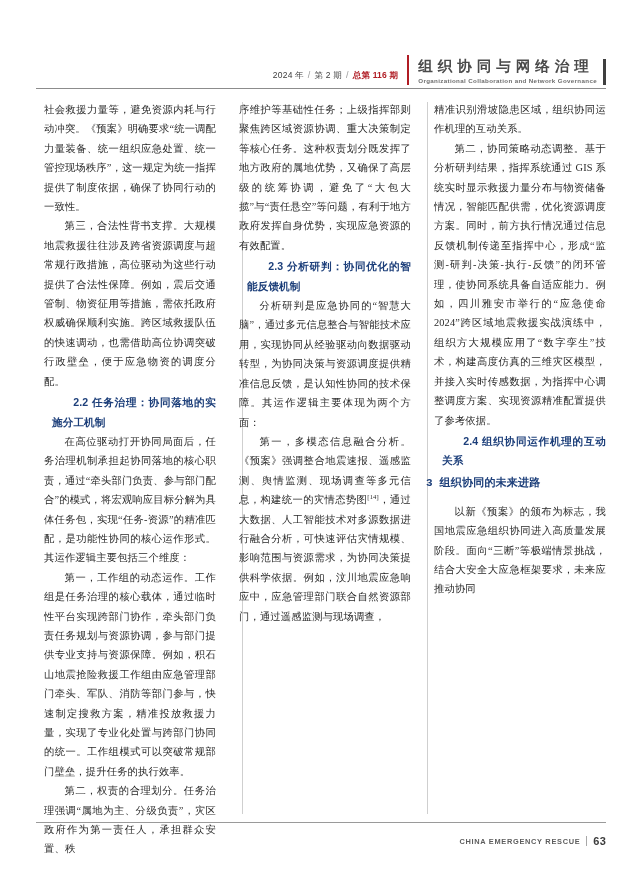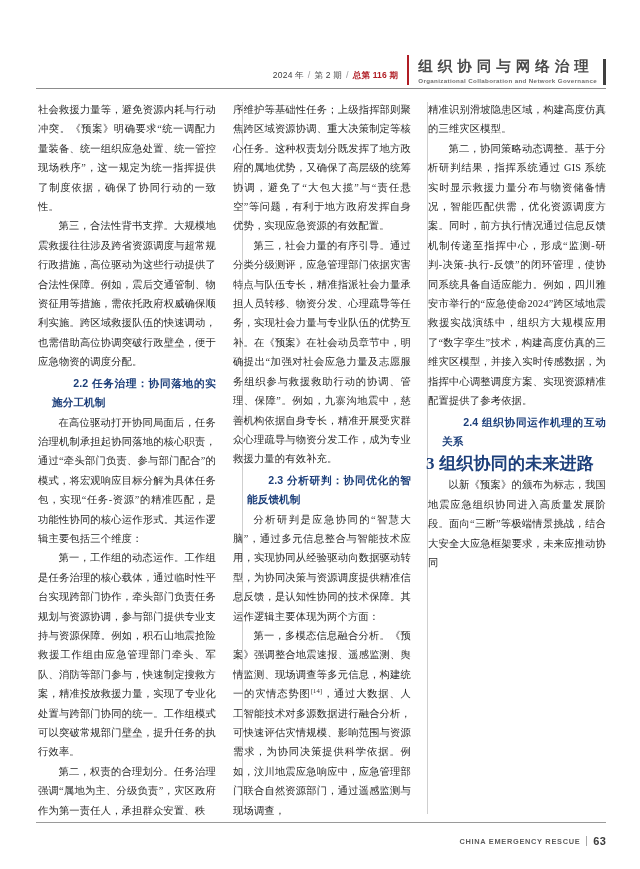--- a/index.html
+++ b/index.html
@@ -115,21 +115,21 @@
     top: 2px;
     width: 1px;
     background: #cfcfcf;
     height: 712px;
   }
   .colrule.r1 { left: 206px; }
   .colrule.r2 { left: 391px; }
 
   
   p.body {
-    margin: 0 0 0 2px;
+    margin: 0 0 0 8px;
     font-size: 10.3px;
     line-height: 19.4px;
     color: #2a2a2a;
     text-align: justify;
     text-justify: inter-ideograph;
     letter-spacing: 0.15px;
   }
   p.body.indent { text-indent: 2em; }
 
   h3.sec {
@@ -137,23 +137,23 @@
     font-family: "Liberation Sans", sans-serif;
     font-size: 10.6px;
     font-weight: bold;
     line-height: 19.4px;
     color: #1d3f7a;
     text-indent: 2em;
     letter-spacing: 0.1px;
     text-align: justify;
   }
   h2.sec-main {
-    margin: 2px 0 1px 0;
-    font-family: Liberation Serif, serif;
-    font-size: 17px;
+    margin: 2px 0 8px 0;
+    font-family: Liberation Mono, monospace;
+    font-size: 11px;
     font-weight: bold;
     line-height: 21px;
     color: #1d3f7a;
     letter-spacing: 0.2px;
   }
   sup.ref {
     font-size: 6.6px;
     vertical-align: super;
     line-height: 0;
   }
@@ -224,27 +224,26 @@
     <div class="col" id="col-left">
         <p class="body">社会救援力量等，避免资源内耗与行动冲突。《预案》明确要求“统一调配力量装备、统一组织应急处置、统一管控现场秩序”，这一规定为统一指挥提供了制度依据，确保了协同行动的一致性。</p>
         <p class="body indent">第三，合法性背书支撑。大规模地震救援往往涉及跨省资源调度与超常规行政措施，高位驱动为这些行动提供了合法性保障。例如，震后交通管制、物资征用等措施，需依托政府权威确保顺利实施。跨区域救援队伍的快速调动，也需借助高位协调突破行政壁垒，便于应急物资的调度分配。</p>
         <h3 class="sec">2.2 任务治理：协同落地的实施分工机制</h3>
         <p class="body indent">在高位驱动打开协同局面后，任务治理机制承担起协同落地的核心职责，通过“牵头部门负责、参与部门配合”的模式，将宏观响应目标分解为具体任务包，实现“任务‑资源”的精准匹配，是功能性协同的核心运作形式。其运作逻辑主要包括三个维度：</p>
         <p class="body indent">第一，工作组的动态运作。工作组是任务治理的核心载体，通过临时性平台实现跨部门协作，牵头部门负责任务规划与资源协调，参与部门提供专业支持与资源保障。例如，积石山地震抢险救援工作组由应急管理部门牵头、军队、消防等部门参与，快速制定搜救方案，精准投放救援力量，实现了专业化处置与跨部门协同的统一。工作组模式可以突破常规部门壁垒，提升任务的执行效率。</p>
         <p class="body indent">第二，权责的合理划分。任务治理强调“属地为主、分级负责”，灾区政府作为第一责任人，承担群众安置、秩</p>
       </div>
     <div class="col" id="col-middle">
         <p class="body">序维护等基础性任务；上级指挥部则聚焦跨区域资源协调、重大决策制定等核心任务。这种权责划分既发挥了地方政府的属地优势，又确保了高层级的统筹协调，避免了“大包大揽”与“责任悬空”等问题，有利于地方政府发挥自身优势，实现应急资源的有效配置。</p>
-        <p class="body indent">第三，社会力量的有序引导。通过分类分级测评，应急管理部门依据灾害特点与队伍专长，精准指派社会力量承担人员转移、物资分发、心理疏导等任务，实现社会力量与专业队伍的优势互补。在《预案》在社会动员章节中，明确提出“加强对社会应急力量及志愿服务组织参与救援救助行动的协调、管理、保障”。例如，九寨沟地震中，慈善机构依据自身专长，精准开展受灾群众心理疏导与物资分发工作，成为专业救援力量的有效补充。</p>
         <h3 class="sec">2.3 分析研判：协同优化的智能反馈机制</h3>
         <p class="body indent">分析研判是应急协同的“智慧大脑”，通过多元信息整合与智能技术应用，实现协同从经验驱动向数据驱动转型，为协同决策与资源调度提供精准信息反馈，是认知性协同的技术保障。其运作逻辑主要体现为两个方面：</p>
         <p class="body indent">第一，多模态信息融合分析。《预案》强调整合地震速报、遥感监测、舆情监测、现场调查等多元信息，构建统一的灾情态势图<sup class="ref">[14]</sup>，通过大数据、人工智能技术对多源数据进行融合分析，可快速评估灾情规模、影响范围与资源需求，为协同决策提供科学依据。例如，汶川地震应急响应中，应急管理部门联合自然资源部门，通过遥感监测与现场调查，</p>
       </div>
     <div class="col" id="col-right">
-        <p class="body">精准识别滑坡隐患区域，构建高度仿真的三维灾区模型。</p>
+        <p class="body">精准识别滑坡隐患区域，组织协同运作机理的互动关系。</p>
         <p class="body indent">第二，协同策略动态调整。基于分析研判结果，指挥系统通过 GIS 系统实时显示救援力量分布与物资储备情况，智能匹配供需，优化资源调度方案。同时，前方执行情况通过信息反馈机制传递至指挥中心，形成“监测‑研判‑决策‑执行‑反馈”的闭环管理，使协同系统具备自适应能力。例如，四川雅安市举行的“应急使命2024”跨区域地震救援实战演练中，组织方大规模应用了“数字孪生”技术，构建高度仿真的三维灾区模型，并接入实时传感数据，为指挥中心调整调度方案、实现资源精准配置提供了参考依据。</p>
         <h3 class="sec">2.4 组织协同运作机理的互动关系</h3>
         <h2 class="sec-main">3 组织协同的未来进路</h2>
         <p class="body indent">以新《预案》的颁布为标志，我国地震应急组织协同进入高质量发展阶段。面向“三断”等极端情景挑战，结合大安全大应急框架要求，未来应推动协同</p>
       </div>
   </div>
 
   <div class="foot-hr"></div>
   <div class="footer">
     <span class="foot-label">CHINA EMERGENCY RESCUE</span>

